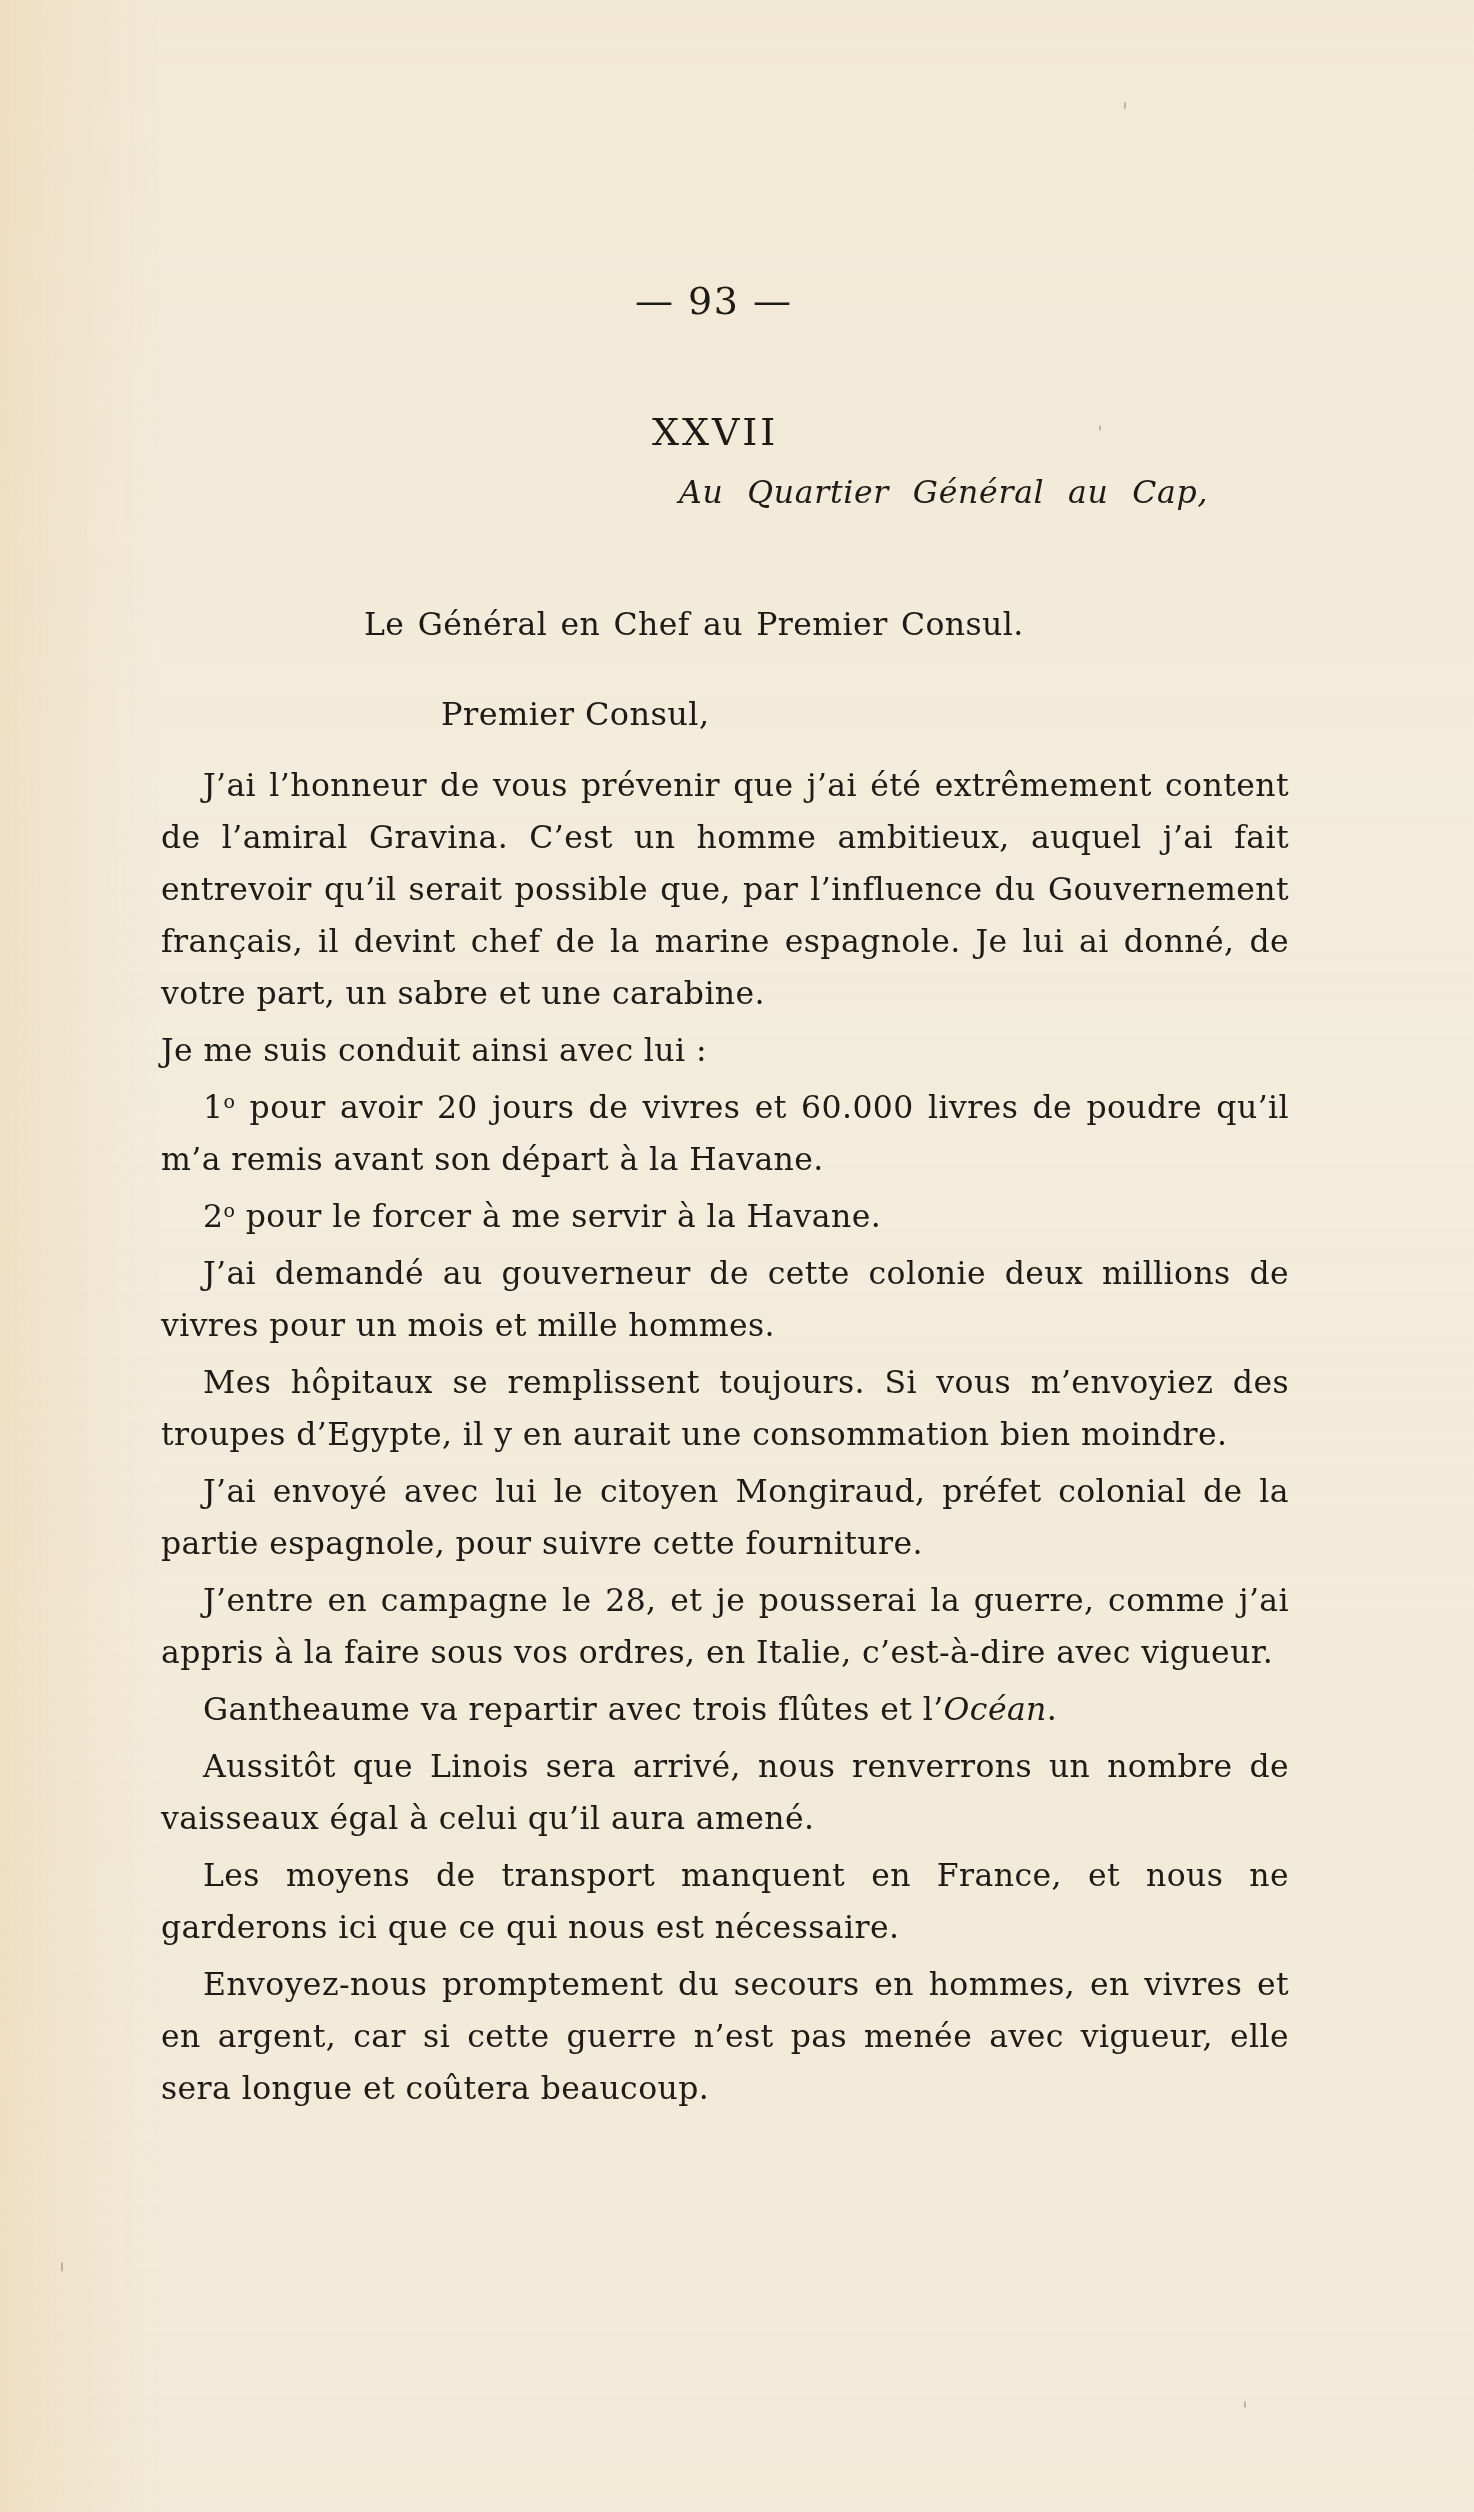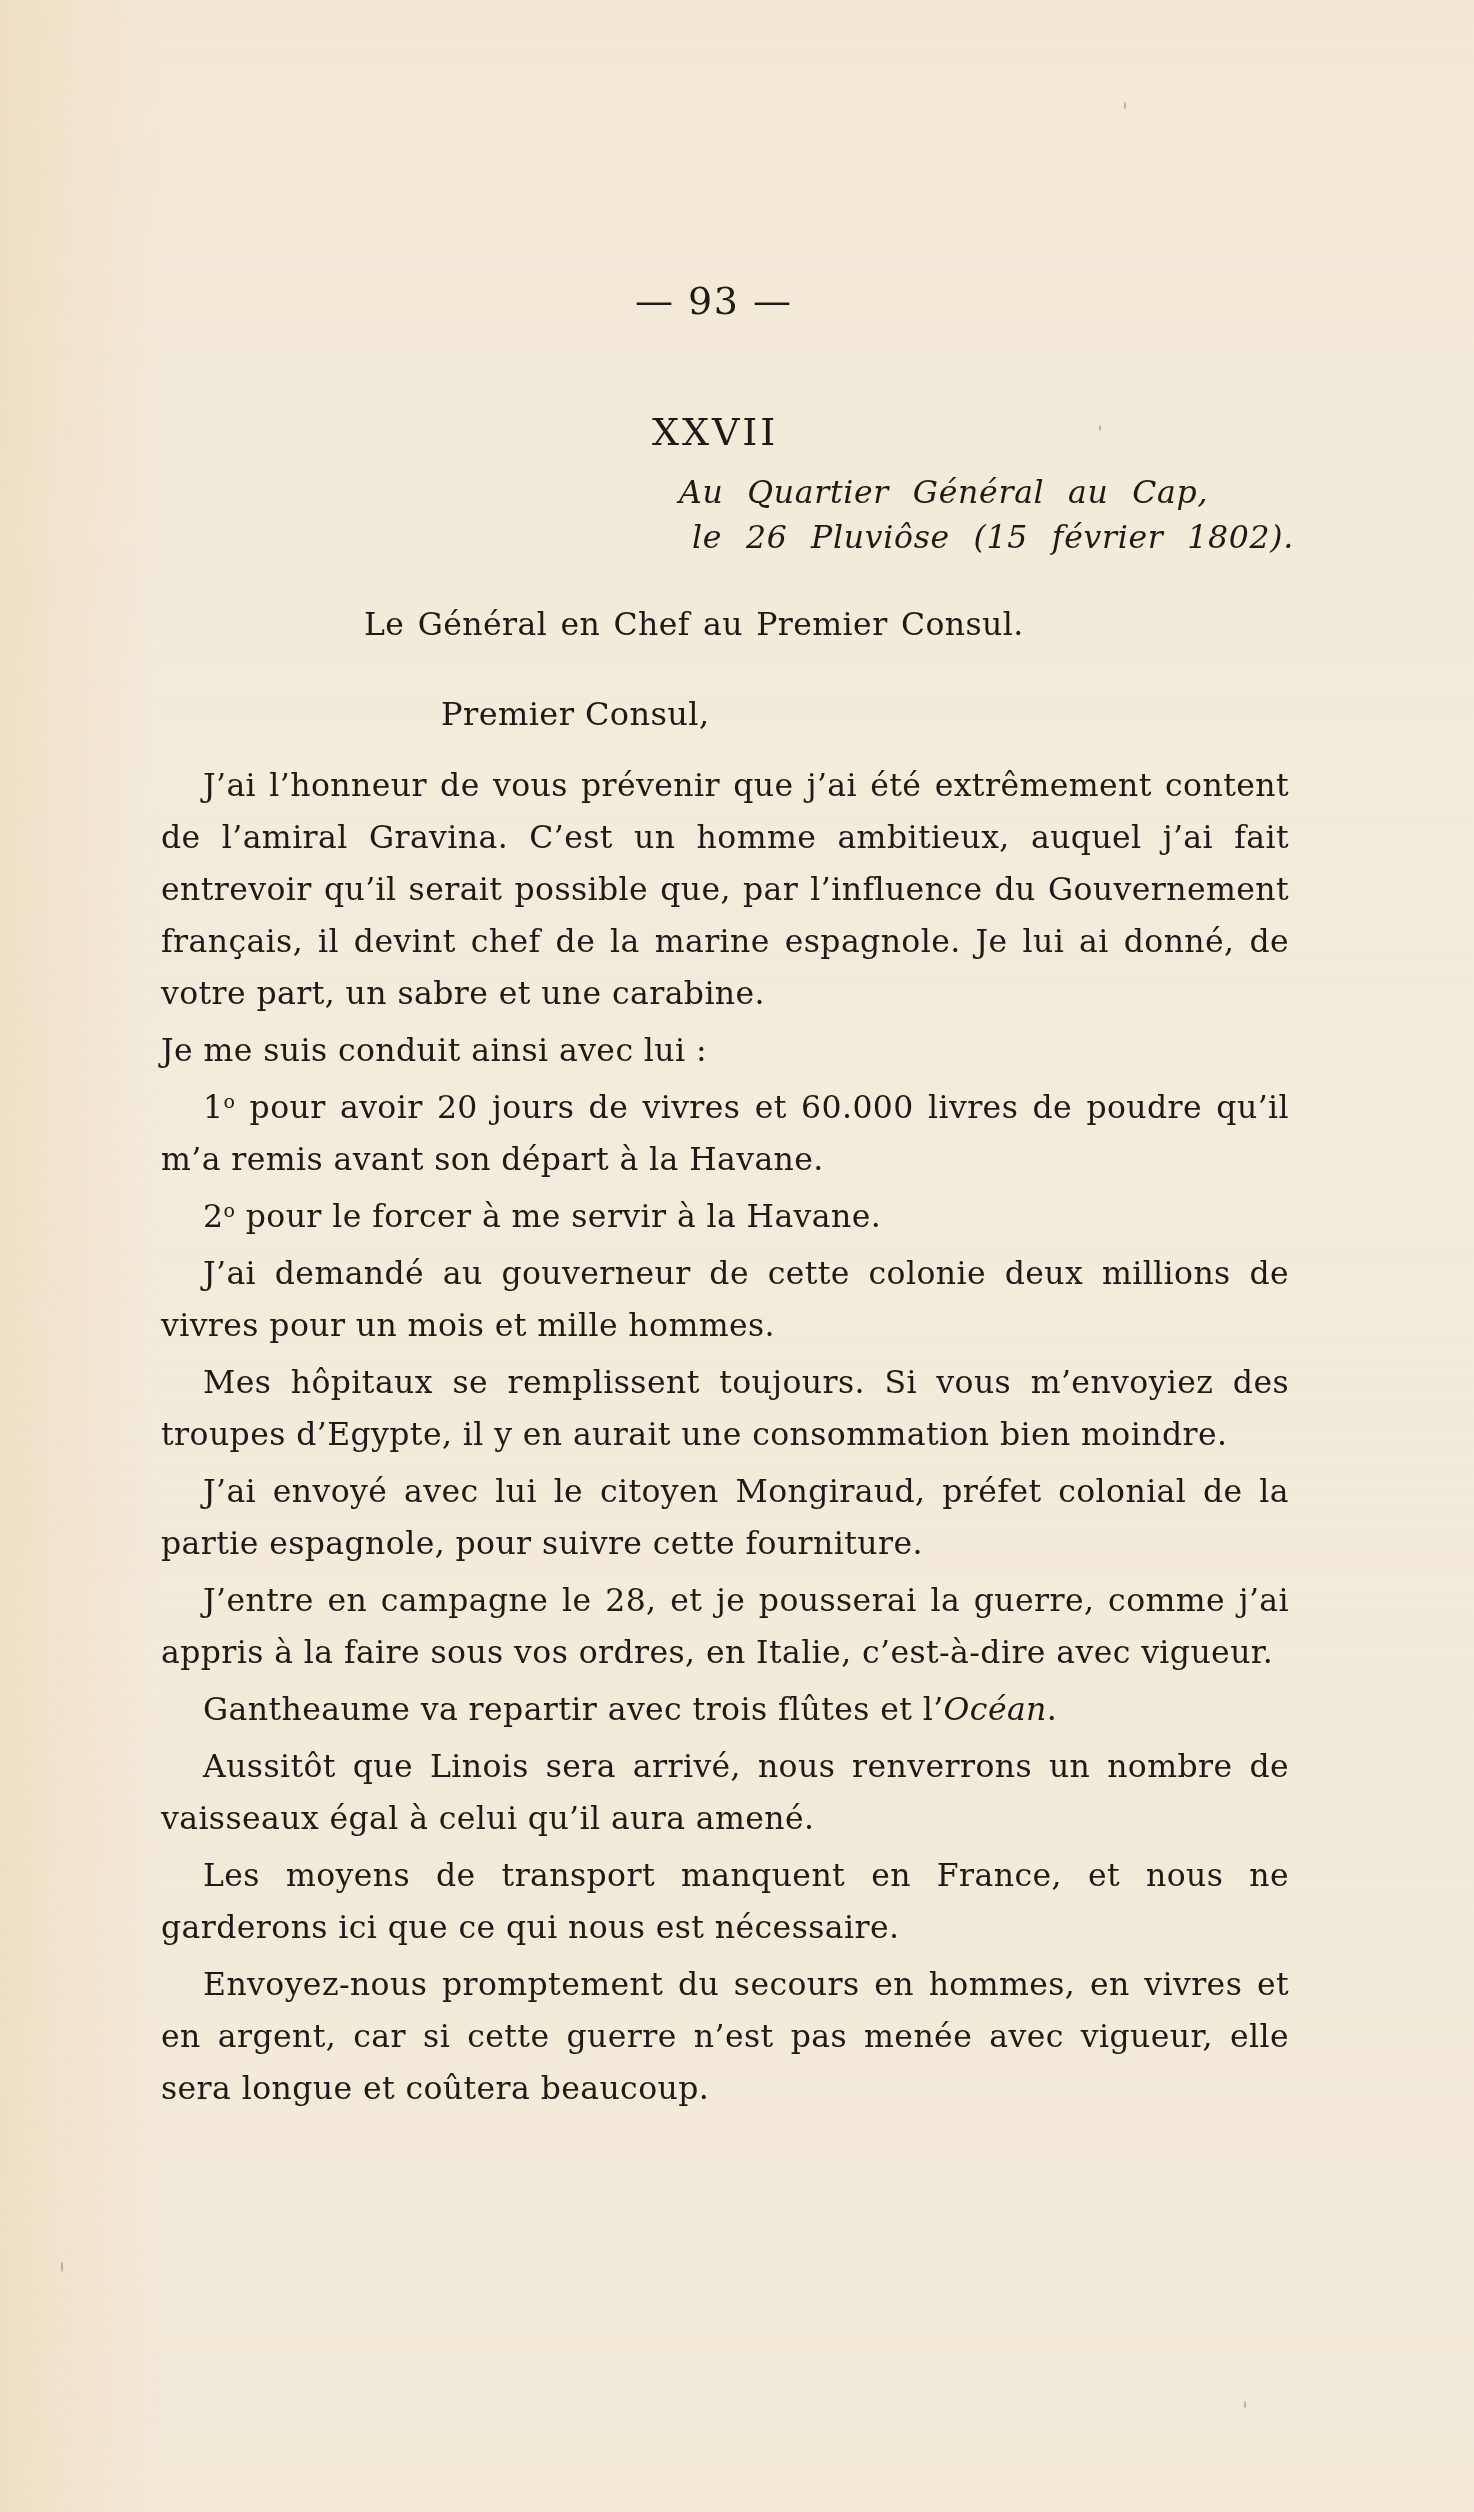--- a/index.html
+++ b/index.html
@@ -117,21 +117,20 @@
 <body>
 
 <div>
 
   <div class="page-number">— 93 —</div>
 
   <div class="letter-number">XXVII</div>
 
   <div class="place-date">
     <span class="line1">Au Quartier Général au Cap,</span>
-    <span class="line2">le 26 Pluviôse (15 février 1802).</span>
   </div>
 
   <div class="addressee">Le Général en Chef au Premier Consul.</div>
 
   <div class="salutation">Premier Consul,</div>
 
   <div class="body-text">
     <p class="first-para">J’ai l’honneur de vous prévenir que j’ai été extrêmement content de l’amiral Gravina. C’est un homme ambitieux, auquel j’ai fait entrevoir qu’il serait possible que, par l’influence du Gouvernement français, il devint chef de la marine espa­gnole. Je lui ai donné, de votre part, un sabre et une carabine.</p>
     <p class="cont">Je me suis conduit ainsi avec lui :</p>
     <p><span>1</span><span class="sup">o</span><span> pour avoir 20 jours de vivres et 60.000 livres de poudre qu’il m’a remis avant son départ à la Havane.</span></p>

